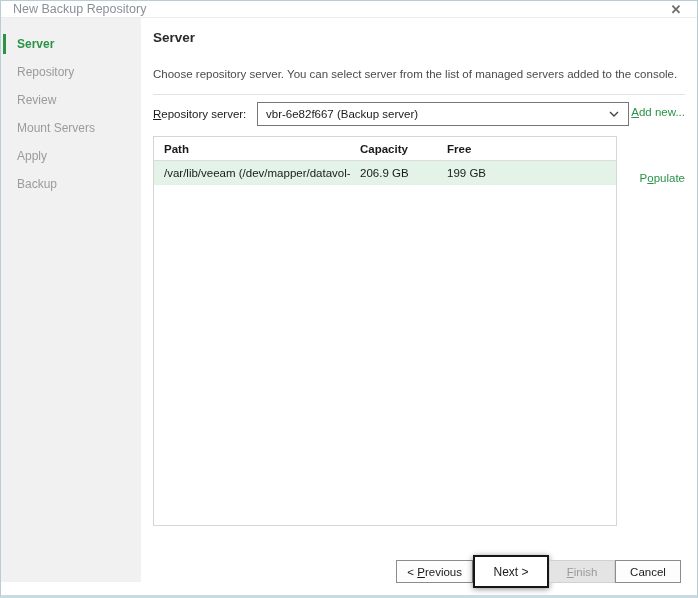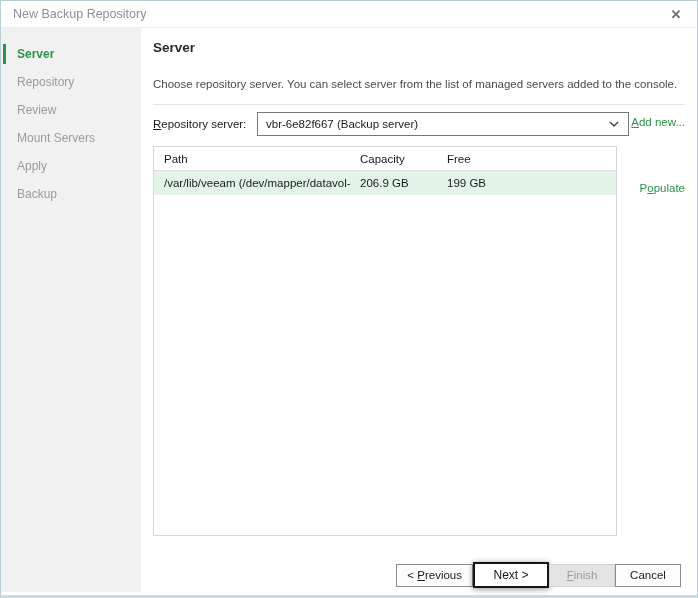--- a/index.html
+++ b/index.html
@@ -10,21 +10,21 @@
     position: relative;
     width: 698px; height: 598px;
     background: #fff;
     border: 1px solid #b9cdd4;
     border-bottom: 3px solid #c9dbe2;
     overflow: hidden;
   }
 
   
   .titlebar {
-    height: 27px;
+    height: 17px;
     display: flex; align-items: center;
     padding: 0 10px 0 12px;
     background: #fff;
     border-bottom: 1px solid #ededed;
   }
   .titlebar .title { font-size: 12.5px; color: #8a9096; }
   .close-btn {
     margin-left: auto;
     width: 22px; height: 22px;
     display: flex; align-items: center; justify-content: center;
@@ -106,39 +106,39 @@
     background: #fff;
     font-size: 11.5px; color: #1a1a1a;
     overflow: hidden;
   }
   .t-row { display: grid; grid-template-columns: 196px 87px 1fr; height: 24px; }
   .t-row > div {
     padding: 0 6px 0 10px;
     line-height: 24px;
     white-space: nowrap; overflow: hidden;
   }
-  .t-head { font-weight: normal; border-bottom: 1px solid #dcdcdc; }
+  .t-head { font-weight: bold; border-bottom: 1px solid #dcdcdc; }
   .t-data.selected { background: var(--rowgreen); }
 
   
   .footer {
     position: absolute; right: 16px; bottom: 7px;
     display: flex; align-items: center; gap: 0;
   }
   .btn {
     min-width: 66px; height: 23px;
     padding: 0 10px;
     background: #fdfdfd;
     border: 1px solid #8c8c8c;
     font-family: "Liberation Sans", sans-serif;
     font-size: 11.5px; color: #1a1a1a;
     cursor: default;
   }
   .btn.default {
-    min-width: 76px; height: 26px;
+    min-width: 76px; height: 33px;
     border: 2px solid #151515;
     background: #fff;
     box-shadow: 0 1px 6px rgba(0,0,0,0.45);
     font-size: 12px;
   }
   .btn:disabled {
     background: #e4e4e4;
     border-color: #d2d2d2;
     color: #9b9b9b;
   }

